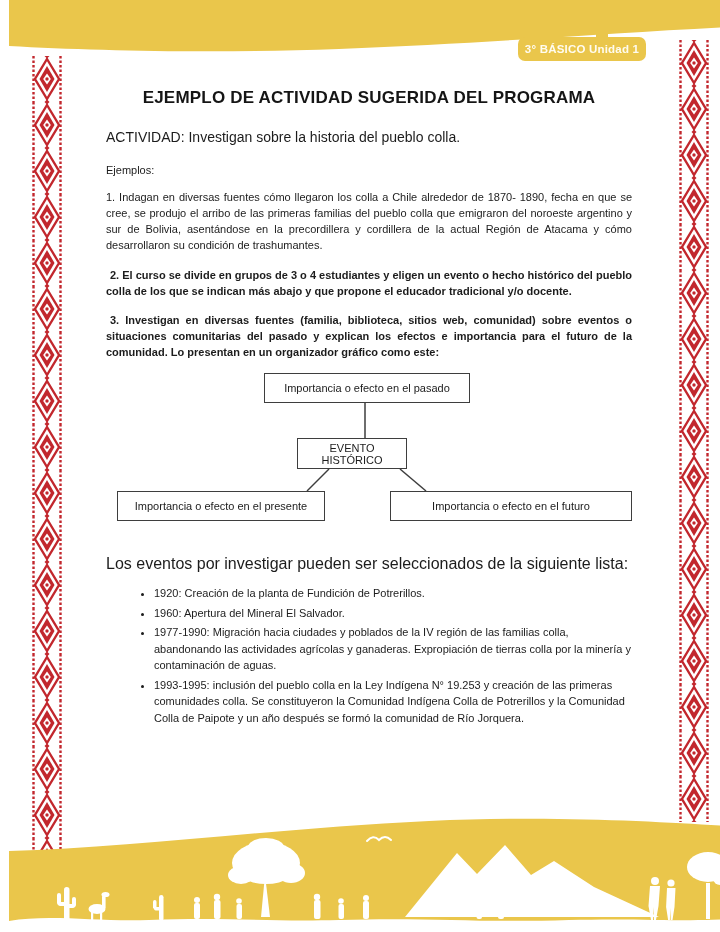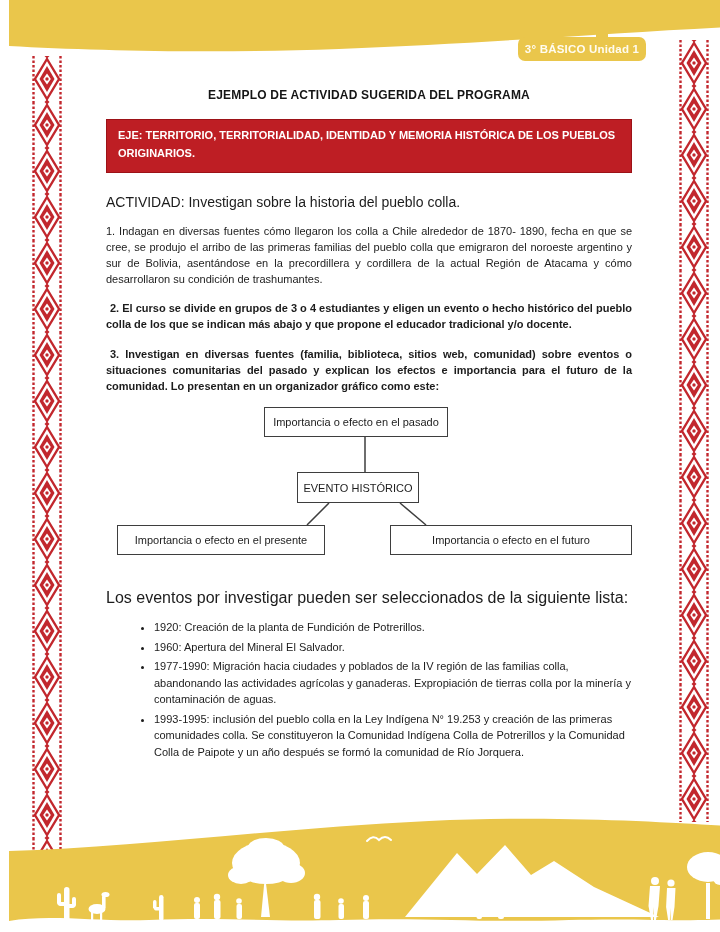--- a/index.html
+++ b/index.html
@@ -14,37 +14,37 @@
     position:absolute;left:509px;top:37px;width:128px;height:24px;background:#EAC64B;
     border-radius:7px;color:#FFFCF0;font-weight:bold;font-size:11.5px;
     display:flex;align-items:center;justify-content:center;letter-spacing:.2px;
   }
   
   .strip{position:absolute;width:30px;}
   .strip-left{left:23px;top:56px;height:796px;}
   .strip-right{left:670px;top:40px;height:782px;}
   
   .content{position:absolute;left:97px;top:88px;width:526px;}
-  .page-title{margin:0;font-size:12px;font-weight:bold;text-align:center;color:#151515;letter-spacing:.2px;}
+  .page-title{margin:0;font-size:17px;font-weight:bold;text-align:center;color:#151515;letter-spacing:.2px;}
   .eje-banner{
     margin-top:17px;background:#BE1E24;border:1px solid #9C1217;color:#fff;
     font-weight:bold;font-size:11px;line-height:1.62;padding:7px 11px 9px;
   }
   .activity-line{margin-top:21px;font-size:14px;}
   .examples-label{margin-top:19px;font-size:11px;}
   .para{font-size:11px;line-height:1.47;text-align:justify;margin:13px 0 0;}
   .para.indent{text-indent:4px;font-weight:bold;}
   
   .diagram{position:relative;height:150px;margin-top:13px;}
   .dbox{
     position:absolute;border:1.5px solid #3e3e3e;background:#fff;font-size:11px;
     display:flex;align-items:center;justify-content:center;text-align:center;box-sizing:border-box;
   }
-  .dbox.past{left:158px;top:0;width:184px;height:30px;}
-  .dbox.event{left:191px;top:65px;width:122px;height:31px;}
+  .dbox.past{left:158px;top:0;width:206px;height:30px;}
+  .dbox.event{left:191px;top:65px;width:110px;height:31px;}
   .dbox.present{left:11px;top:118px;width:208px;height:30px;}
   .dbox.future{left:284px;top:118px;width:242px;height:30px;}
   .connectors{position:absolute;left:0;top:0;width:526px;height:150px;}
   
   .events-intro{margin-top:32px;font-size:16px;}
   .events-list{margin:12px 0 0;padding-left:48px;font-size:11px;line-height:1.5;}
   .events-list li{margin-bottom:3px;}
   
   .footer-band{position:absolute;left:0;bottom:0;width:720px;height:115px;}
 </style>
@@ -90,24 +90,24 @@
         <polygon points="15,-2.5 17.5,0 15,2.5 12.5,0" fill="#C2272D"></polygon>
       </pattern>
     </defs>
     <rect width="30" height="782" fill="url(#andeanR)"></rect>
   </svg>
 
   <div class="content">
 
     <h1 class="page-title">EJEMPLO DE ACTIVIDAD SUGERIDA DEL PROGRAMA</h1>
 
-    <div class="eje-banner">EJE: TERRITORIO, TERRITORIALIDAD, IDENTIDAD Y MEMORIA HISTÓRICA DE LOS PUEBLOS ORIGINARIOS.</div>
 
     <div class="activity-line">ACTIVIDAD: Investigan sobre la historia del pueblo colla.</div>
 
+    <div class="examples-label">Ejemplos:</div>
 
     <p class="para">1. Indagan en diversas fuentes cómo llegaron los colla a Chile alrededor de 1870- 1890, fecha en que se cree, se produjo el arribo de las primeras familias del pueblo colla que emigraron del noroeste argentino y sur de Bolivia, asentándose en la precordillera y cordillera de la actual Región de Atacama y cómo desarrollaron su condición de trashumantes.</p>
     <p class="para indent">2. El curso se divide en grupos de 3 o 4 estudiantes y eligen un evento o hecho histórico del pueblo colla de los que se indican más abajo y que propone el educador tradicional y/o docente.</p>
     <p class="para indent">3. Investigan en diversas fuentes (familia, biblioteca, sitios web, comunidad) sobre eventos o situaciones comunitarias del pasado y explican los efectos e importancia para el futuro de la comunidad. Lo presentan en un organizador gráfico como este:</p>
 
     <div class="diagram">
       <svg class="connectors" viewBox="0 0 526 150" aria-hidden="true">
         <line x1="259" y1="30" x2="259" y2="65" stroke="#3e3e3e" stroke-width="1.5"></line>
         <line x1="223" y1="96" x2="201" y2="118" stroke="#3e3e3e" stroke-width="1.5"></line>
         <line x1="294" y1="96" x2="320" y2="118" stroke="#3e3e3e" stroke-width="1.5"></line>

